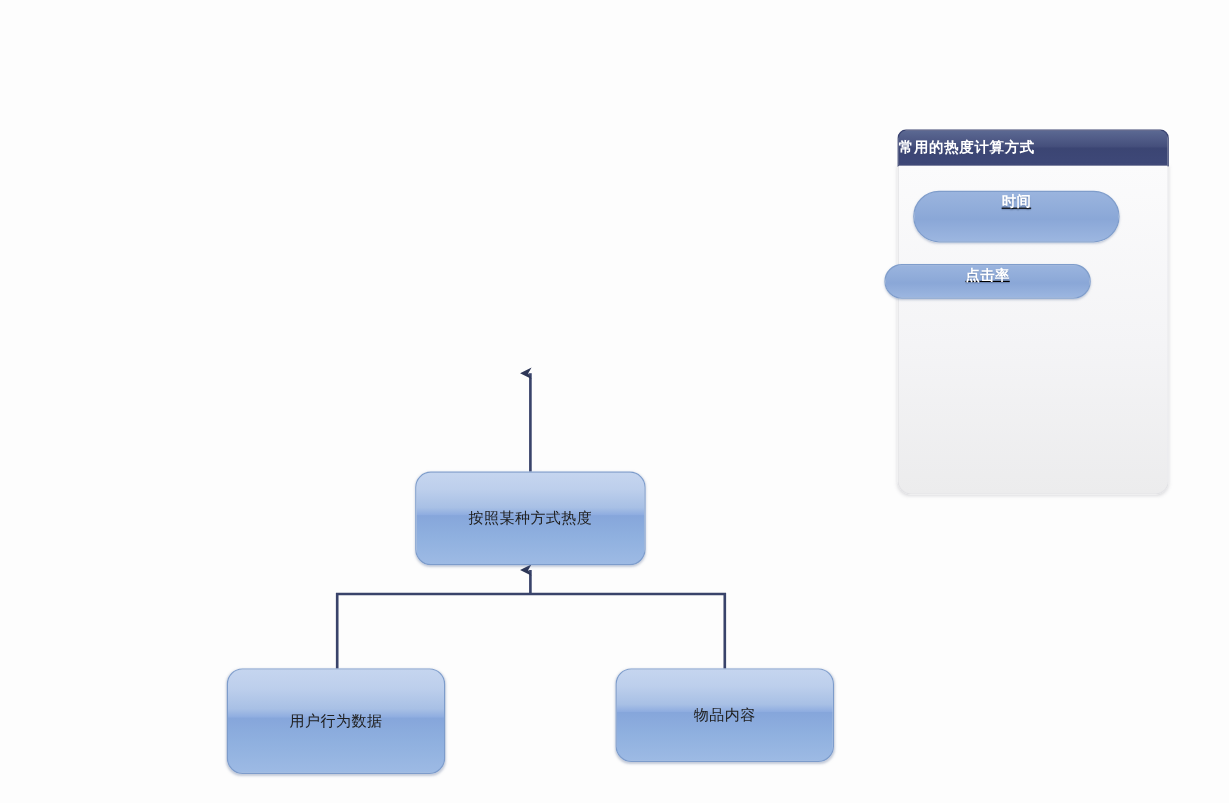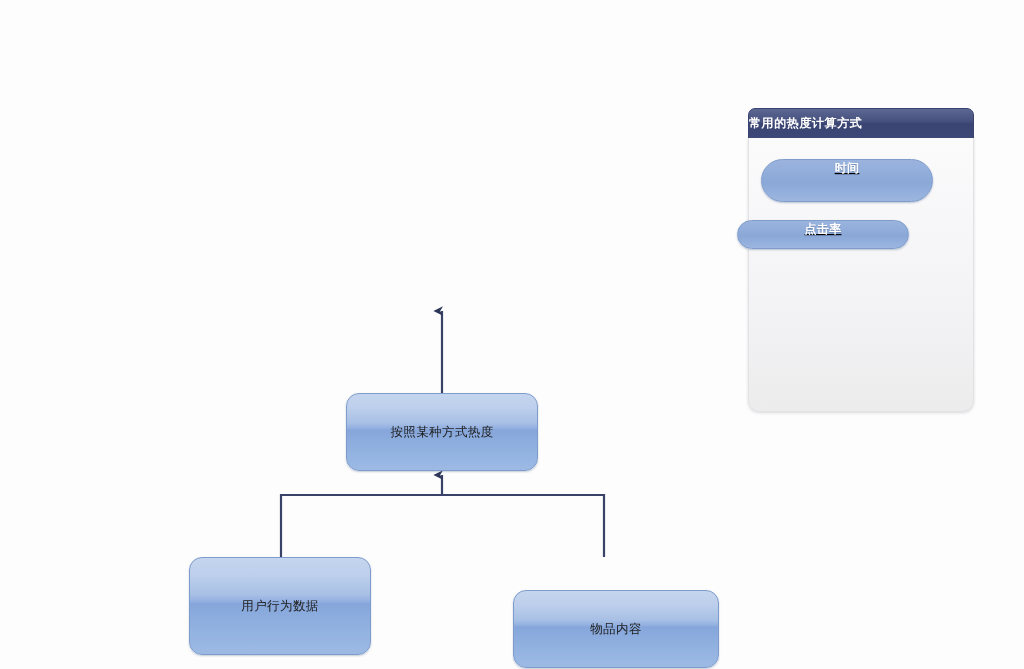--- a/index.html
+++ b/index.html
@@ -71,22 +71,22 @@
     font-size: 12.5px;
     line-height: 1.45;
     text-align: center;
     padding: 0 10px;
     font-weight: 400;
     letter-spacing: 0.4px;
   }
 
   #node-sort    { left: 349px; top: 228px; width: 182px; height: 79px; }
   #node-heat    { left: 346px; top: 393px; width: 192px; height: 78px; }
-  #node-user    { left: 189px; top: 557px; width: 182px; height: 98px; }
-  #node-item    { left: 513px; top: 557px; width: 206px; height: 78px; margin-top: 33px; }
+  #node-user    { left: 189px; top: 557px; width: 182px; height: 88px; }
+  #node-item    { left: 513px; top: 557px; width: 182px; height: 78px; }
 
   
   .panel {
     position: absolute;
     left: 748px;
     top: 108px;
     width: 226px;
     height: 304px;
   }
   .panel-header {

